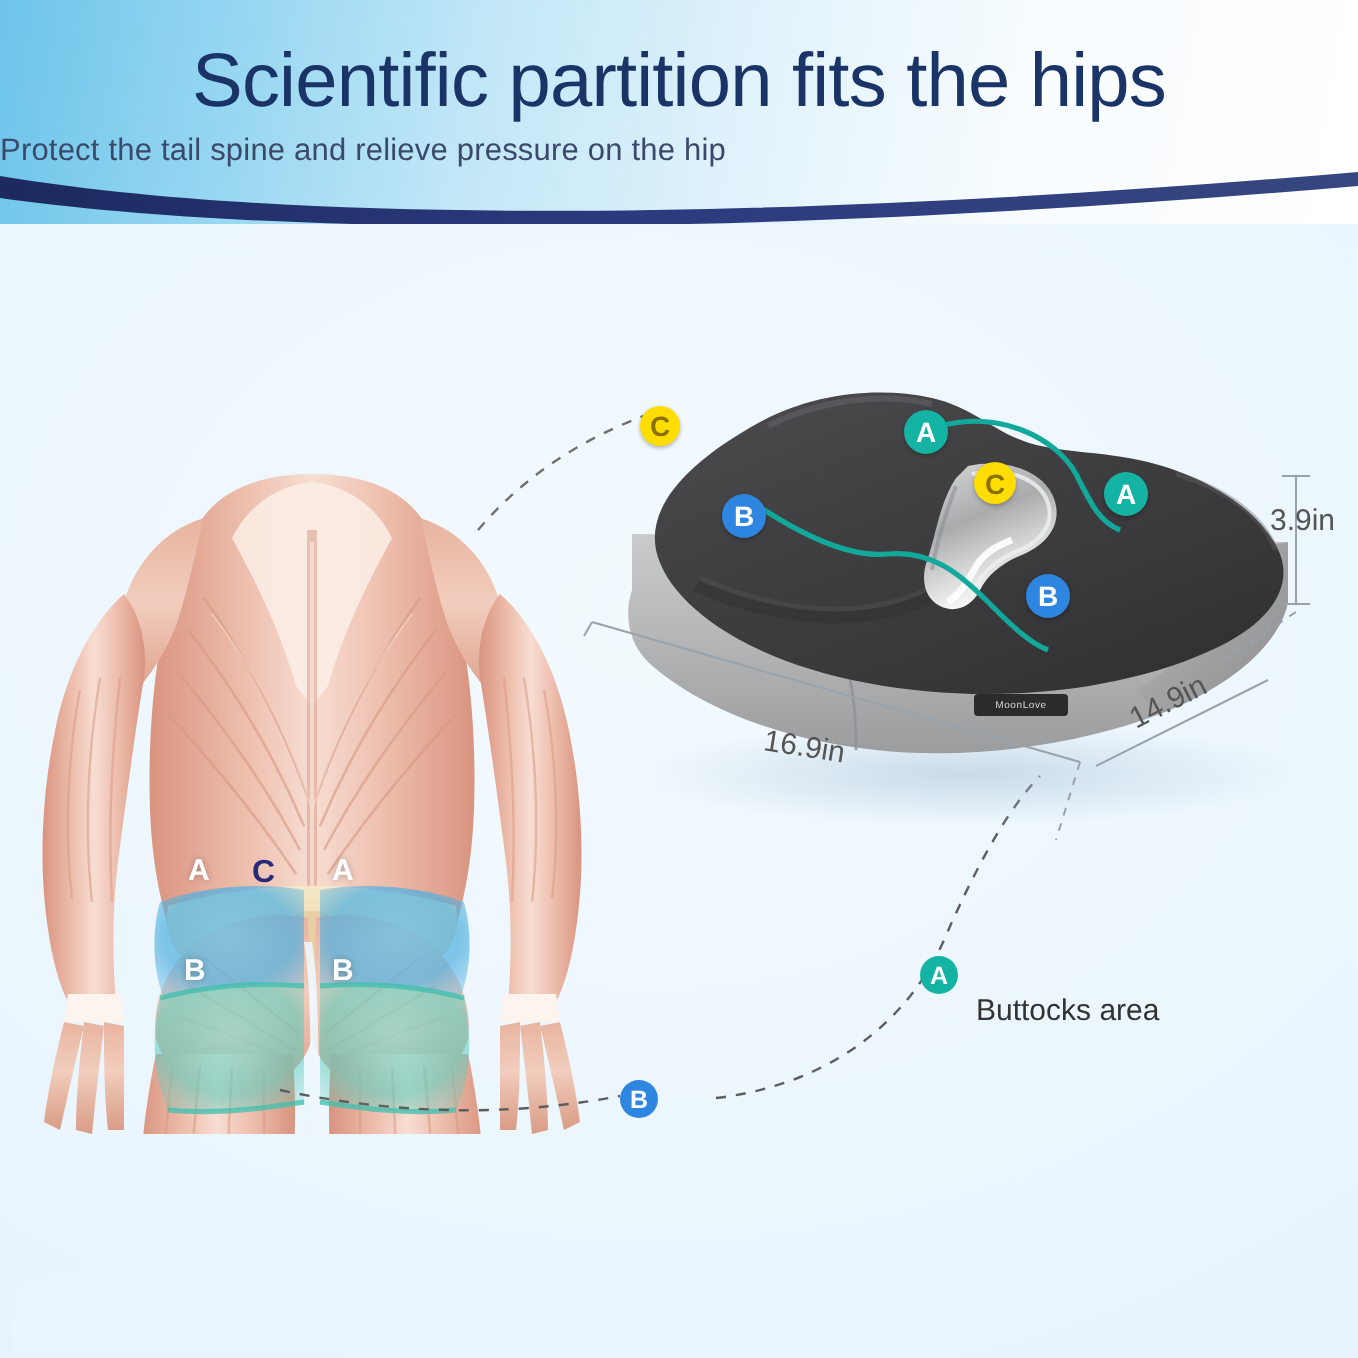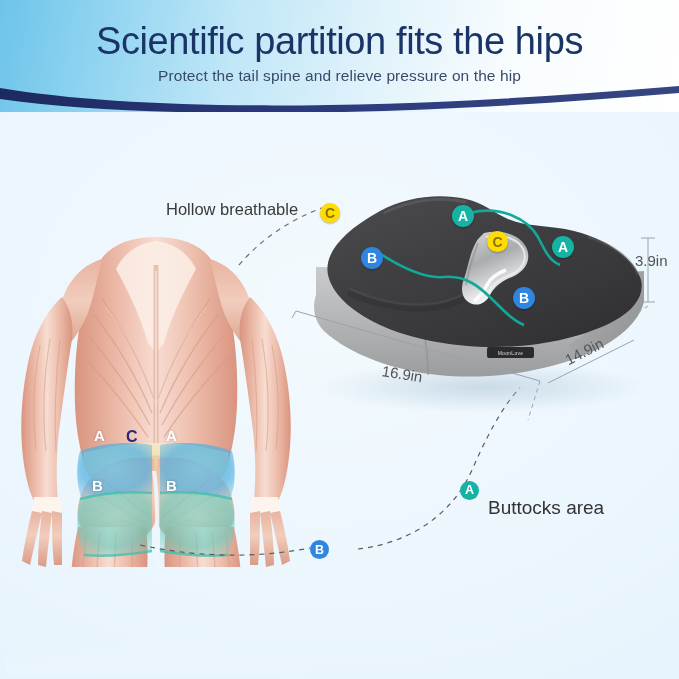--- a/index.html
+++ b/index.html
@@ -12,38 +12,38 @@
     background:radial-gradient(ellipse 120% 90% at 48% 45%,#f3fafe 0%,#eaf5fd 55%,#e2f1fb 100%);}
 
   
   .header{position:absolute;left:0;top:0;width:679px;height:112px;overflow:hidden;}
   .header-bg{position:absolute;inset:0;
     background:linear-gradient(100deg,#6dc4ea 0%,#8ed3f0 14%,#bfe6f7 34%,#e2f3fb 56%,#f7fcfe 74%,#ffffff 100%);}
   .header-wave{position:absolute;left:0;top:0;width:679px;height:112px;}
   .title{position:absolute;left:0;top:18px;width:679px;text-align:center;
     font-size:38px;line-height:46px;color:#1b3468;letter-spacing:-.4px;
     font-family:"Liberation Sans",sans-serif;}
-  .subtitle{position:absolute;left:0;top:67px;width:679px;text-align:center;
+  .subtitle{position:absolute;left:0;top:67px;width:679px;text-align:left;
     font-size:15.5px;color:#3b4a6b;letter-spacing:.1px;}
 
   
   .lbl{position:absolute;color:#3a3a3a;font-size:16.5px;white-space:nowrap;}
   .dim{position:absolute;color:#555;font-size:15px;white-space:nowrap;}
 
   
   .mk{position:absolute;border-radius:50%;display:flex;align-items:center;
       justify-content:center;color:#fff;font-size:14px;font-weight:bold;
       box-shadow:0 1px 2px rgba(0,0,0,.28);}
   .mk.teal{background:#15b3a4;}
   .mk.blue{background:#2e86e0;}
   .mk.yellow{background:#ffdd00;color:#8a7200;}
 
   
   .legend-row{position:absolute;display:flex;align-items:center;gap:9px;}
-  .legend-row .txt{font-size:19px;color:#333;white-space:nowrap;margin-top:36px;}
+  .legend-row .txt{font-size:15px;color:#333;white-space:nowrap;margin-top:36px;}
   .legend-dot{width:19px;height:19px;border-radius:50%;display:flex;
      align-items:center;justify-content:center;color:#fff;font-size:12.5px;font-weight:bold;}
 
   
   .anat-letter{position:absolute;color:#fff;font-size:15px;font-weight:600;
       text-shadow:0 0 3px rgba(0,0,0,.25);}
   .anat-c{position:absolute;color:#2a2a7a;font-size:16px;font-weight:600;}
 
   svg{display:block;}
   .abs{position:absolute;left:0;top:0;}
@@ -367,21 +367,20 @@
   <div class="dim" style="left:382px;top:362px;transform:rotate(9deg);transform-origin:left center;">16.9in</div>
   <div class="dim" style="left:566px;top:352px;transform:rotate(-27deg);transform-origin:left center;">14.9in</div>
   <div class="dim" style="left:635px;top:252px;text-align:right;">3.9in</div>
 
   <div style="position:absolute;left:487px;top:347px;width:47px;height:11px;
               background:#2b2b2d;border-radius:2px;display:flex;align-items:center;
               justify-content:center;overflow:hidden;">
     <span style="font-size:5px;color:#d8d8d8;letter-spacing:.3px;white-space:nowrap;">MoonLove</span>
   </div>
 
-  <div class="lbl" style="left:166px;top:200px;">Hollow breathable</div>
   <div class="mk yellow" style="left:320px;top:203px;width:20px;height:20px;">C</div>
 
   <div class="mk teal" style="left:452px;top:205px;width:22px;height:22px;">A</div>
   <div class="mk teal" style="left:552px;top:236px;width:22px;height:22px;">A</div>
   <div class="mk blue" style="left:361px;top:247px;width:22px;height:22px;">B</div>
   <div class="mk blue" style="left:513px;top:287px;width:22px;height:22px;">B</div>
   <div class="mk yellow" style="left:487px;top:231px;width:21px;height:21px;">C</div>
 
   <div class="legend-row" style="left:460px;top:461px;">
     <span class="legend-dot" style="background:#15b3a4;">A</span>

